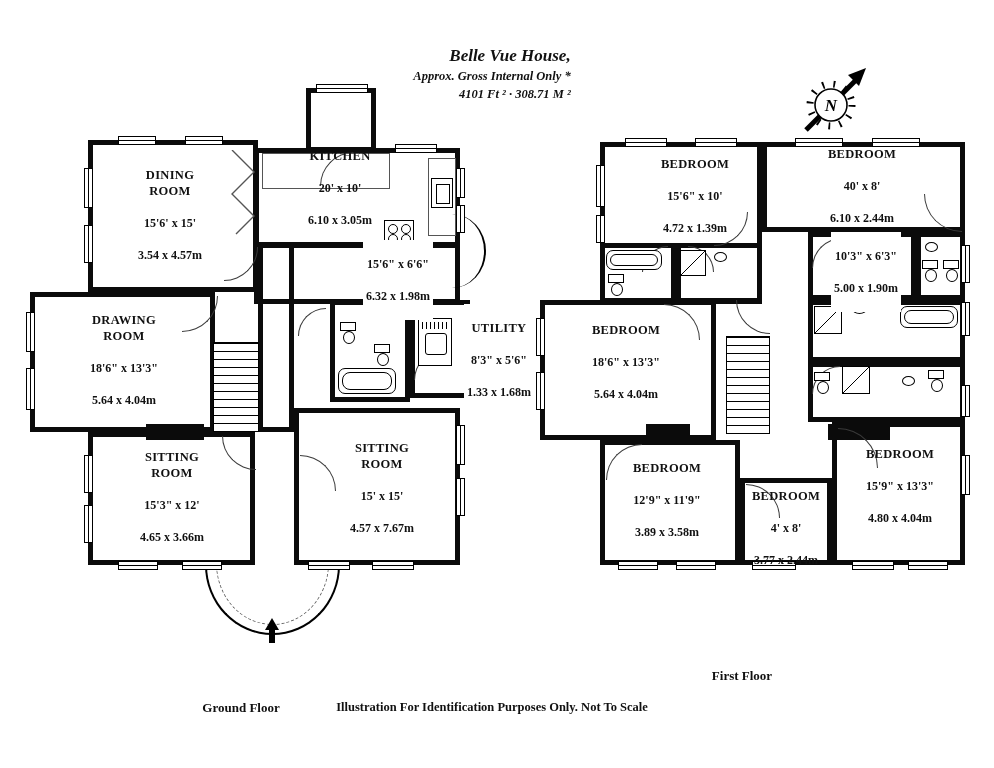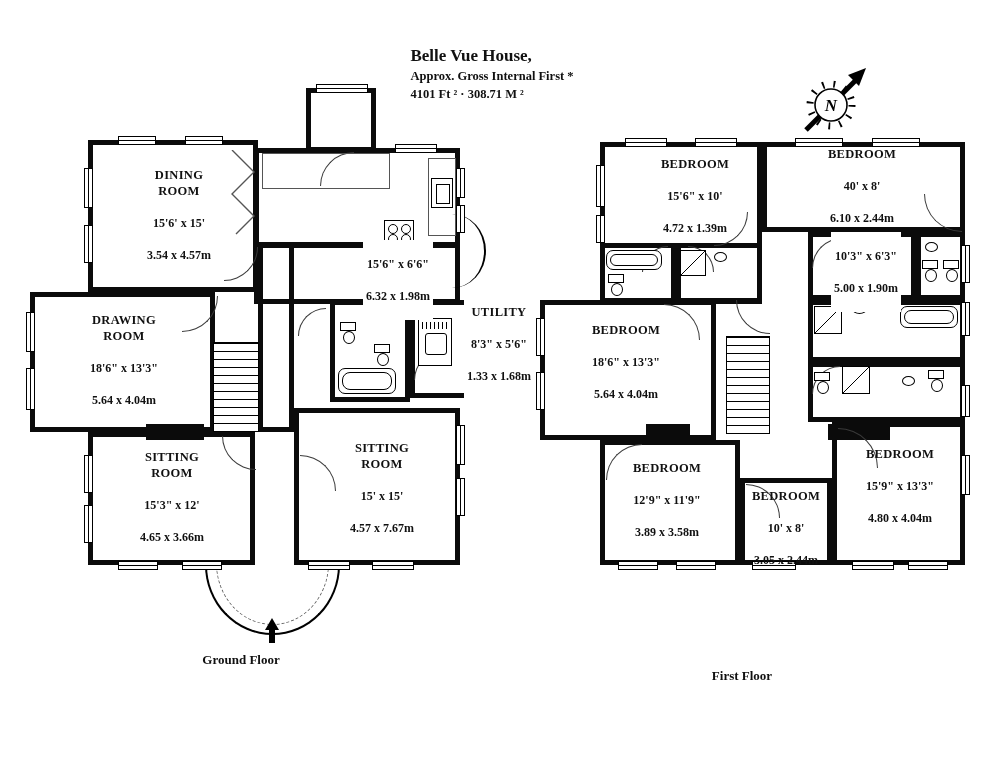--- a/index.html
+++ b/index.html
@@ -6,21 +6,21 @@
   #canvas{position:relative;width:994px;height:768px;background:#fff;overflow:hidden;
           font-family:"Liberation Serif",serif;color:#111;}
   .room{position:absolute;border:5px solid #0b0b0b;box-sizing:border-box;background:transparent;}
   .wall{position:absolute;background:#0b0b0b;}
   .label{position:absolute;transform:translate(-50%,-50%);text-align:center;font-weight:bold;
          white-space:pre-line;line-height:16px;}
   .label .nm{display:block;font-size:12.5px;letter-spacing:.3px;}
   .label .ft,.label .mt{display:block;font-size:12px;}
   .label.boxed{background:#fff;padding:0 3px;}
   .floor-label{position:absolute;transform:translateX(-50%);font-weight:bold;font-size:13px;}
-  .title{position:absolute;left:492px;top:46px;transform:translateX(-50%);text-align:left;}
+  .title{position:absolute;left:492px;top:46px;transform:translateX(-50%);text-align:right;font-style:italic;}
   .title .t1{font-size:17px;font-weight:bold;display:block;}
   .title .t2,.title .t3{font-size:12.5px;font-weight:bold;display:block;margin-top:3px;}
   .footer{position:absolute;left:492px;top:700px;transform:translateX(-50%);
           font-weight:bold;font-size:12.5px;}
   .win-h{position:absolute;height:9px;background:#fff;border:1px solid #000;box-sizing:border-box;}
   .win-h::after{content:"";display:block;border-top:1px solid #000;margin-top:3px;}
   .win-v{position:absolute;width:9px;background:#fff;border:1px solid #000;box-sizing:border-box;}
   .win-v::after{content:"";display:block;border-left:1px solid #000;height:100%;margin-left:3px;width:0;}
   .arc{position:absolute;box-sizing:border-box;}
   .arc.bl{border-left:1.4px solid #3a3a3a;border-bottom:1.4px solid #3a3a3a;border-bottom-left-radius:100% 100%;}
@@ -53,21 +53,21 @@
   .arrow-up::after{content:"";position:absolute;left:-3px;top:12px;width:6px;height:13px;background:#000;}
   svg{position:absolute;}
 </style>
 </head>
 <body>
 
 <div id="canvas">
 
   <div class="title">
     <span class="t1">Belle Vue House,</span>
-    <span class="t2">Approx. Gross Internal First *</span>
+    <span class="t2">Approx. Gross Internal Only *</span>
     <span class="t3">4101 Ft ²  ·  308.71 M ²</span>
   </div>
 
   <div class="room" style="left:88px;top:140px;width:170px;height:152px"></div>
   <div class="room" style="left:306px;top:88px;width:70px;height:64px"></div>
   <div class="room" style="left:254px;top:148px;width:206px;height:99px"></div>
   <div class="room" style="left:254px;top:243px;width:206px;height:61px"></div>
   <div class="room" style="left:258px;top:243px;width:36px;height:189px"></div>
   <div class="room" style="left:330px;top:300px;width:80px;height:102px"></div>
   <div class="room" style="left:410px;top:300px;width:60px;height:98px"></div>
@@ -202,31 +202,36 @@
   </svg>
 
   <svg style="left:794px;top:60px" width="84" height="84" viewBox="0 0 84 84">
     <line x1="12" y1="70" x2="62" y2="20" stroke="#000" stroke-width="5"></line>
     <polygon points="72,8 54,15 65,26" fill="#000"></polygon>
     <circle cx="37" cy="45" r="21" fill="none" stroke="#000" stroke-width="7" stroke-dasharray="1.8 9.4"></circle>
     <circle cx="37" cy="45" r="16" fill="#fff" stroke="#000" stroke-width="1.6"></circle>
     <text x="37" y="51" text-anchor="middle" font-style="italic" font-weight="bold" font-size="17" font-family="Liberation Serif, serif" fill="#000">N</text>
   </svg>
 
-  <div class="label" style="left:179px;top:215px">
+  <div class="label" style="left:170px;top:215px">
     <span class="nm">DINING
 ROOM</span>
     <span class="ft">15'6' x 15'</span>
     <span class="mt">3.54 x 4.57m</span>
+  </div>
+  <div class="label" style="left:340px;top:188px">
+    <span class="nm">KITCHEN</span>
+    <span class="ft">20' x 10'</span>
+    <span class="mt">6.10 x 3.05m</span>
   </div>
   <div class="label boxed" style="left:398px;top:280px">
     <span class="ft">15'6" x 6'6"</span>
     <span class="mt">6.32 x 1.98m</span>
   </div>
-  <div class="label boxed" style="left:499px;top:344px">
+  <div class="label boxed" style="left:499px;top:360px">
     <span class="nm">UTILITY</span>
     <span class="ft">8'3" x 5'6"</span>
     <span class="mt">1.33 x 1.68m</span>
   </div>
   <div class="label" style="left:124px;top:360px">
     <span class="nm">DRAWING
 ROOM</span>
     <span class="ft">18'6" x 13'3"</span>
     <span class="mt">5.64 x 4.04m</span>
   </div>
@@ -262,25 +267,26 @@
     <span class="ft">18'6" x 13'3"</span>
     <span class="mt">5.64 x 4.04m</span>
   </div>
   <div class="label" style="left:667px;top:500px">
     <span class="nm">BEDROOM</span>
     <span class="ft">12'9" x 11'9"</span>
     <span class="mt">3.89 x 3.58m</span>
   </div>
   <div class="label" style="left:786px;top:528px">
     <span class="nm">BEDROOM</span>
-    <span class="ft">10' x 8'</span>
-    <span class="mt">3.05 x 2.44m</span>
+    <span class="ft">4' x 8'</span>
+    <span class="mt">3.77 x 2.44m</span>
   </div>
   <div class="label" style="left:900px;top:486px">
     <span class="nm">BEDROOM</span>
     <span class="ft">15'9" x 13'3"</span>
     <span class="mt">4.80 x 4.04m</span>
   </div>
 
-  <div class="floor-label" style="left:241px;top:652px">Ground Floor</div>
+  <div class="floor-label" style="left:241px;top:700px">Ground Floor</div>
   <div class="floor-label" style="left:742px;top:668px">First Floor</div>
+  <div class="footer">Illustration For Identification Purposes Only. Not To Scale</div>
 
 </div>
 
 </body></html>

